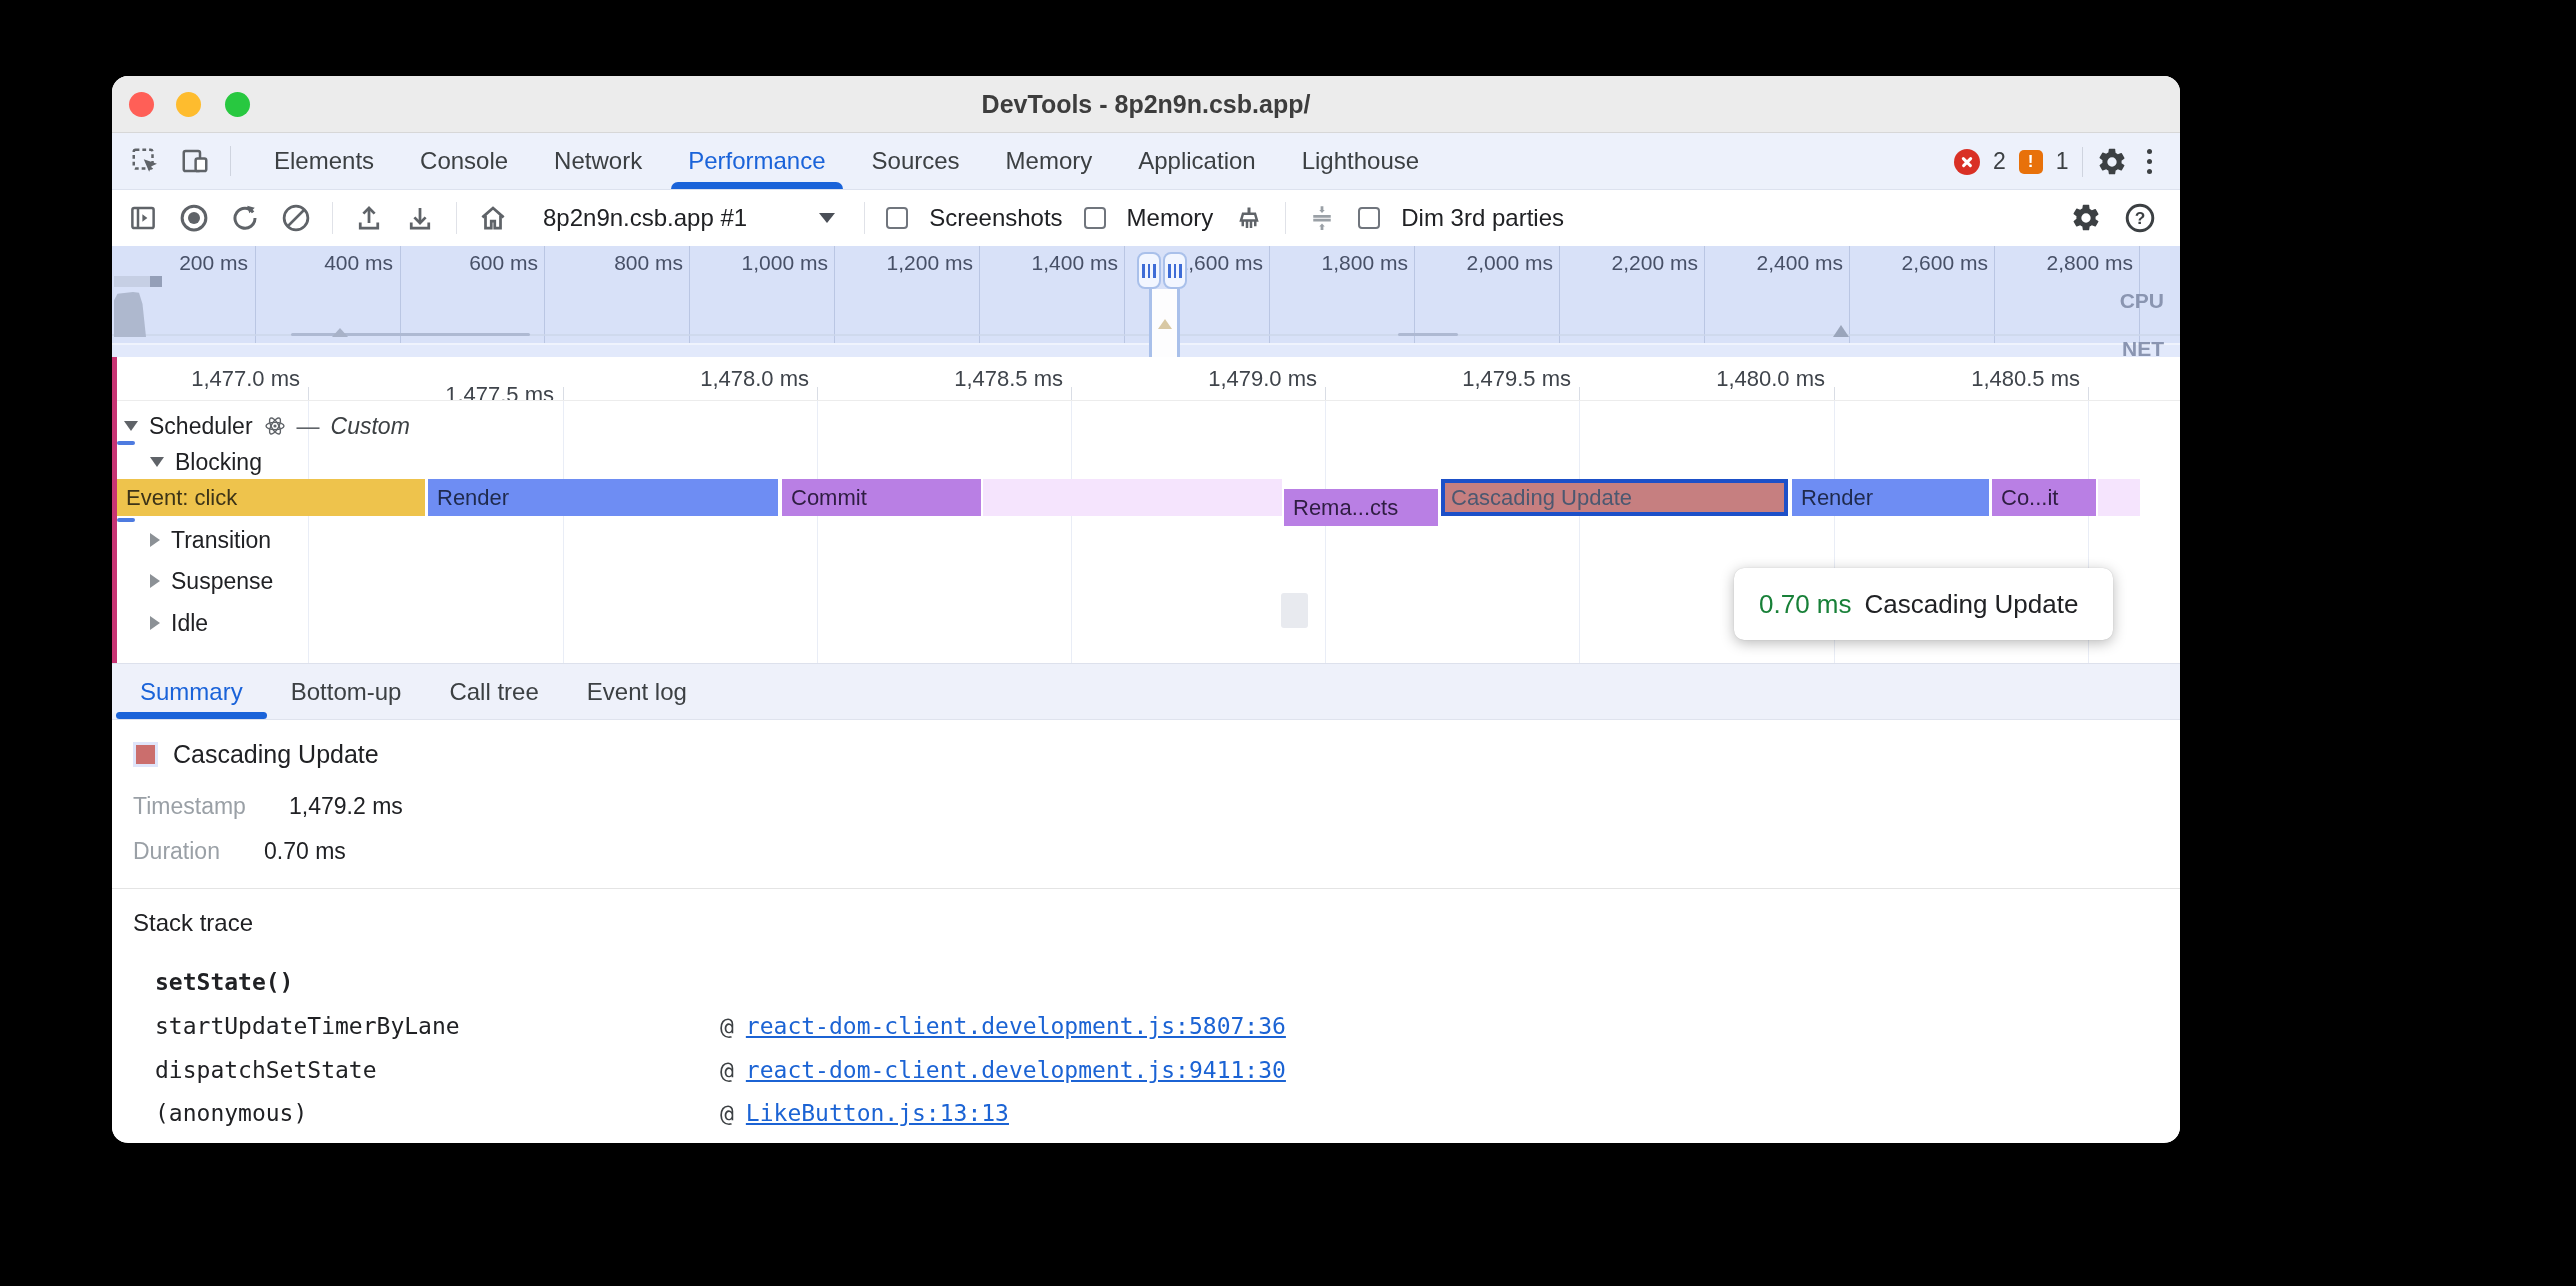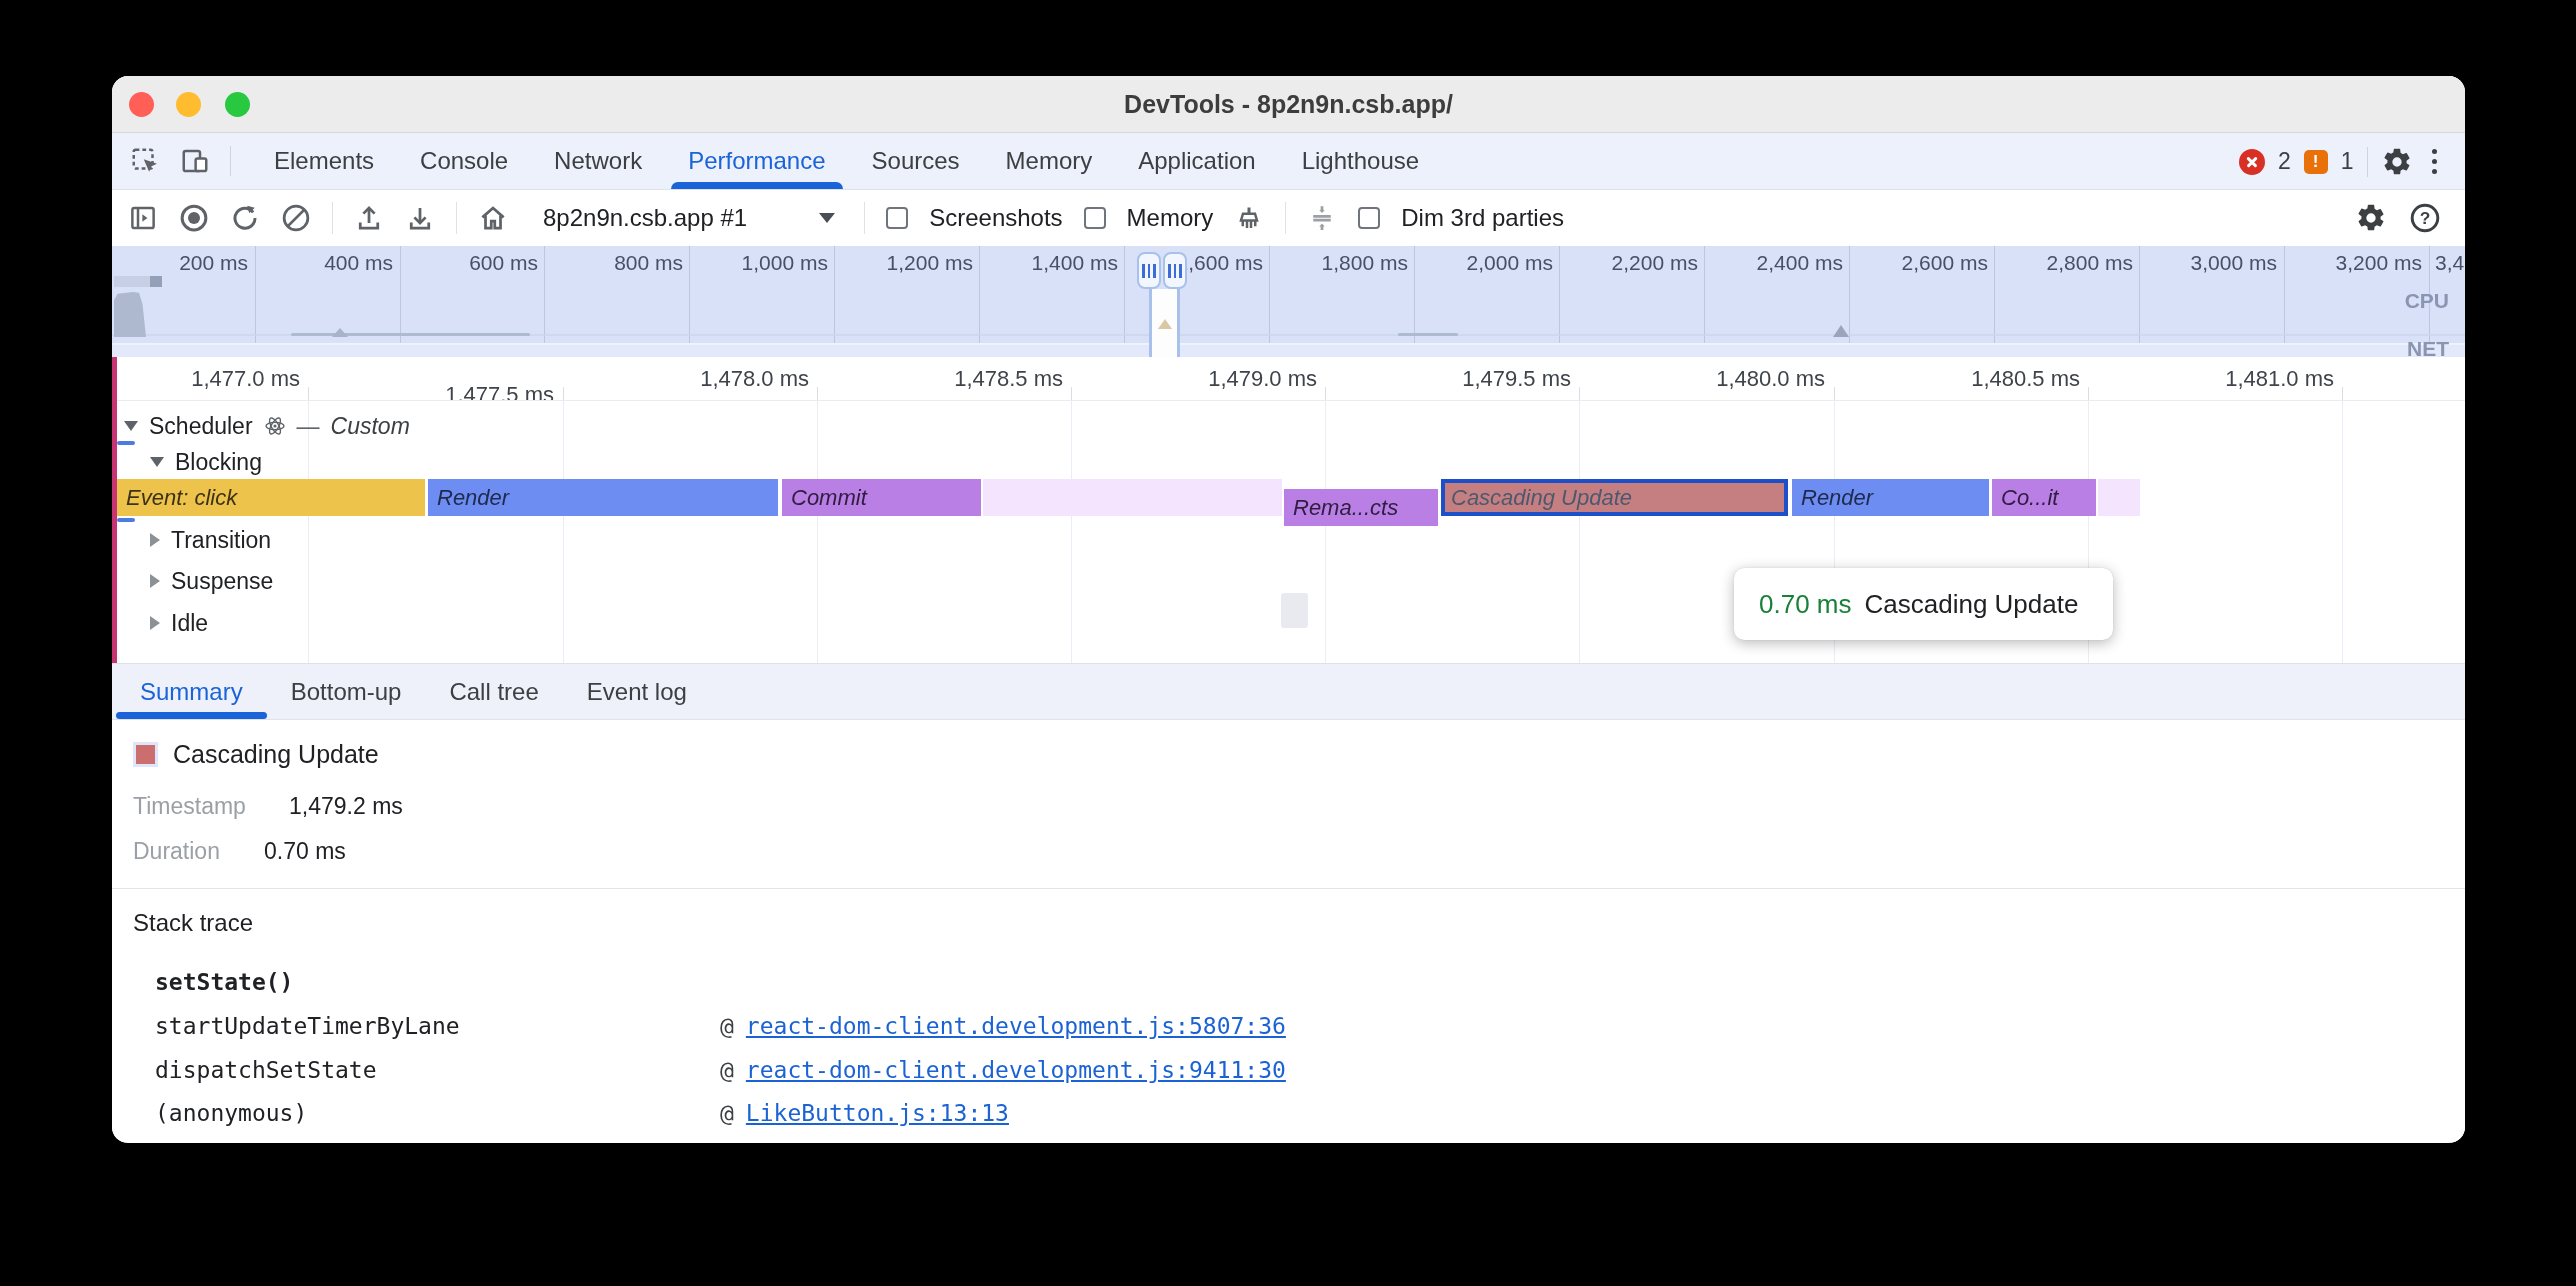--- a/index.html
+++ b/index.html
@@ -1,18 +1,18 @@
 <!DOCTYPE html>
 <html><head>
 <meta charset="utf-8">
 <style>
   html,body{margin:0;padding:0;background:#000;width:2576px;height:1286px;
     font-family:"Liberation Sans","DejaVu Sans",sans-serif;-webkit-font-smoothing:antialiased;}
   *{box-sizing:border-box;}
-  .window{position:absolute;left:112px;top:76px;width:2353px;height:1067px;background:#fff;
+  .window{position:absolute;left:112px;top:76px;width:2068px;height:1067px;background:#fff;
     border-radius:16px;overflow:hidden;box-shadow:0 20px 70px rgba(0,0,0,.6);}
   
   .titlebar{position:absolute;left:0;top:0;width:100%;height:57px;background:#ececec;border-bottom:1px solid #d7d7d7;}
   .traffic{position:absolute;top:16px;width:25px;height:25px;border-radius:50%;}
   .t-red{left:17px;background:#ff5f57;}
   .t-yellow{left:64px;background:#febc2e;}
   .t-green{left:113px;background:#28c840;}
   .title-text{position:absolute;left:0;right:0;top:0;height:57px;line-height:57px;text-align:center;
     font-size:25px;font-weight:bold;color:#3d3d3d;}
   
@@ -68,21 +68,21 @@
   
   .tracks{position:absolute;left:0;top:325px;width:100%;height:262px;background:#fff;overflow:hidden;}
   .trk-grid{position:absolute;top:0;bottom:0;width:1px;background:#e9edf6;}
   .pink-line{position:absolute;left:0;top:281px;width:5px;height:306px;background:#c73473;z-index:6;}
   .track-row{position:absolute;display:flex;align-items:center;gap:11px;font-size:23px;color:#202124;}
   .tri-open{width:0;height:0;border-left:7px solid transparent;border-right:7px solid transparent;border-top:10px solid #5f6368;}
   .tri-closed{width:0;height:0;border-top:7px solid transparent;border-bottom:7px solid transparent;border-left:10px solid #8c9196;}
   .custom-suffix{font-style:italic;color:#3c4043;}
   .dash-sep{color:#5f6368;}
   .blue-dash{position:absolute;left:5px;width:18px;height:4px;background:#4e7be0;border-radius:2px;}
-  .flame-row{position:absolute;left:0;top:78px;height:37px;width:100%;font-style:italic;}
+  .flame-row{position:absolute;left:0;top:78px;height:37px;width:100%;}
   .flame-bar{position:absolute;top:0;height:37px;line-height:37px;font-size:22px;padding:0 9px;white-space:nowrap;overflow:hidden;}
   .flame-bar.selected{border:4px solid #1d50c8;line-height:29px;padding:0 6px;}
   .gray-artifact{position:absolute;left:1169px;top:192px;width:27px;height:35px;background:#e8eaef;border-radius:3px;}
   .tooltip{position:absolute;left:1622px;top:167px;width:379px;height:72px;background:#fff;border-radius:10px;
     box-shadow:0 3px 14px rgba(0,0,0,.28),0 0 1px rgba(0,0,0,.2);display:flex;align-items:center;gap:13px;padding-left:25px;z-index:8;}
   .tt-ms{font-size:26px;color:#188038;}
   .tt-label{font-size:26px;color:#202124;}
   
   .btabs{position:absolute;left:0;top:587px;width:100%;height:57px;background:#eef1fa;border-top:1px solid #dde1ec;
     border-bottom:1px solid #dfe3ed;display:flex;align-items:stretch;padding-left:4px;}

